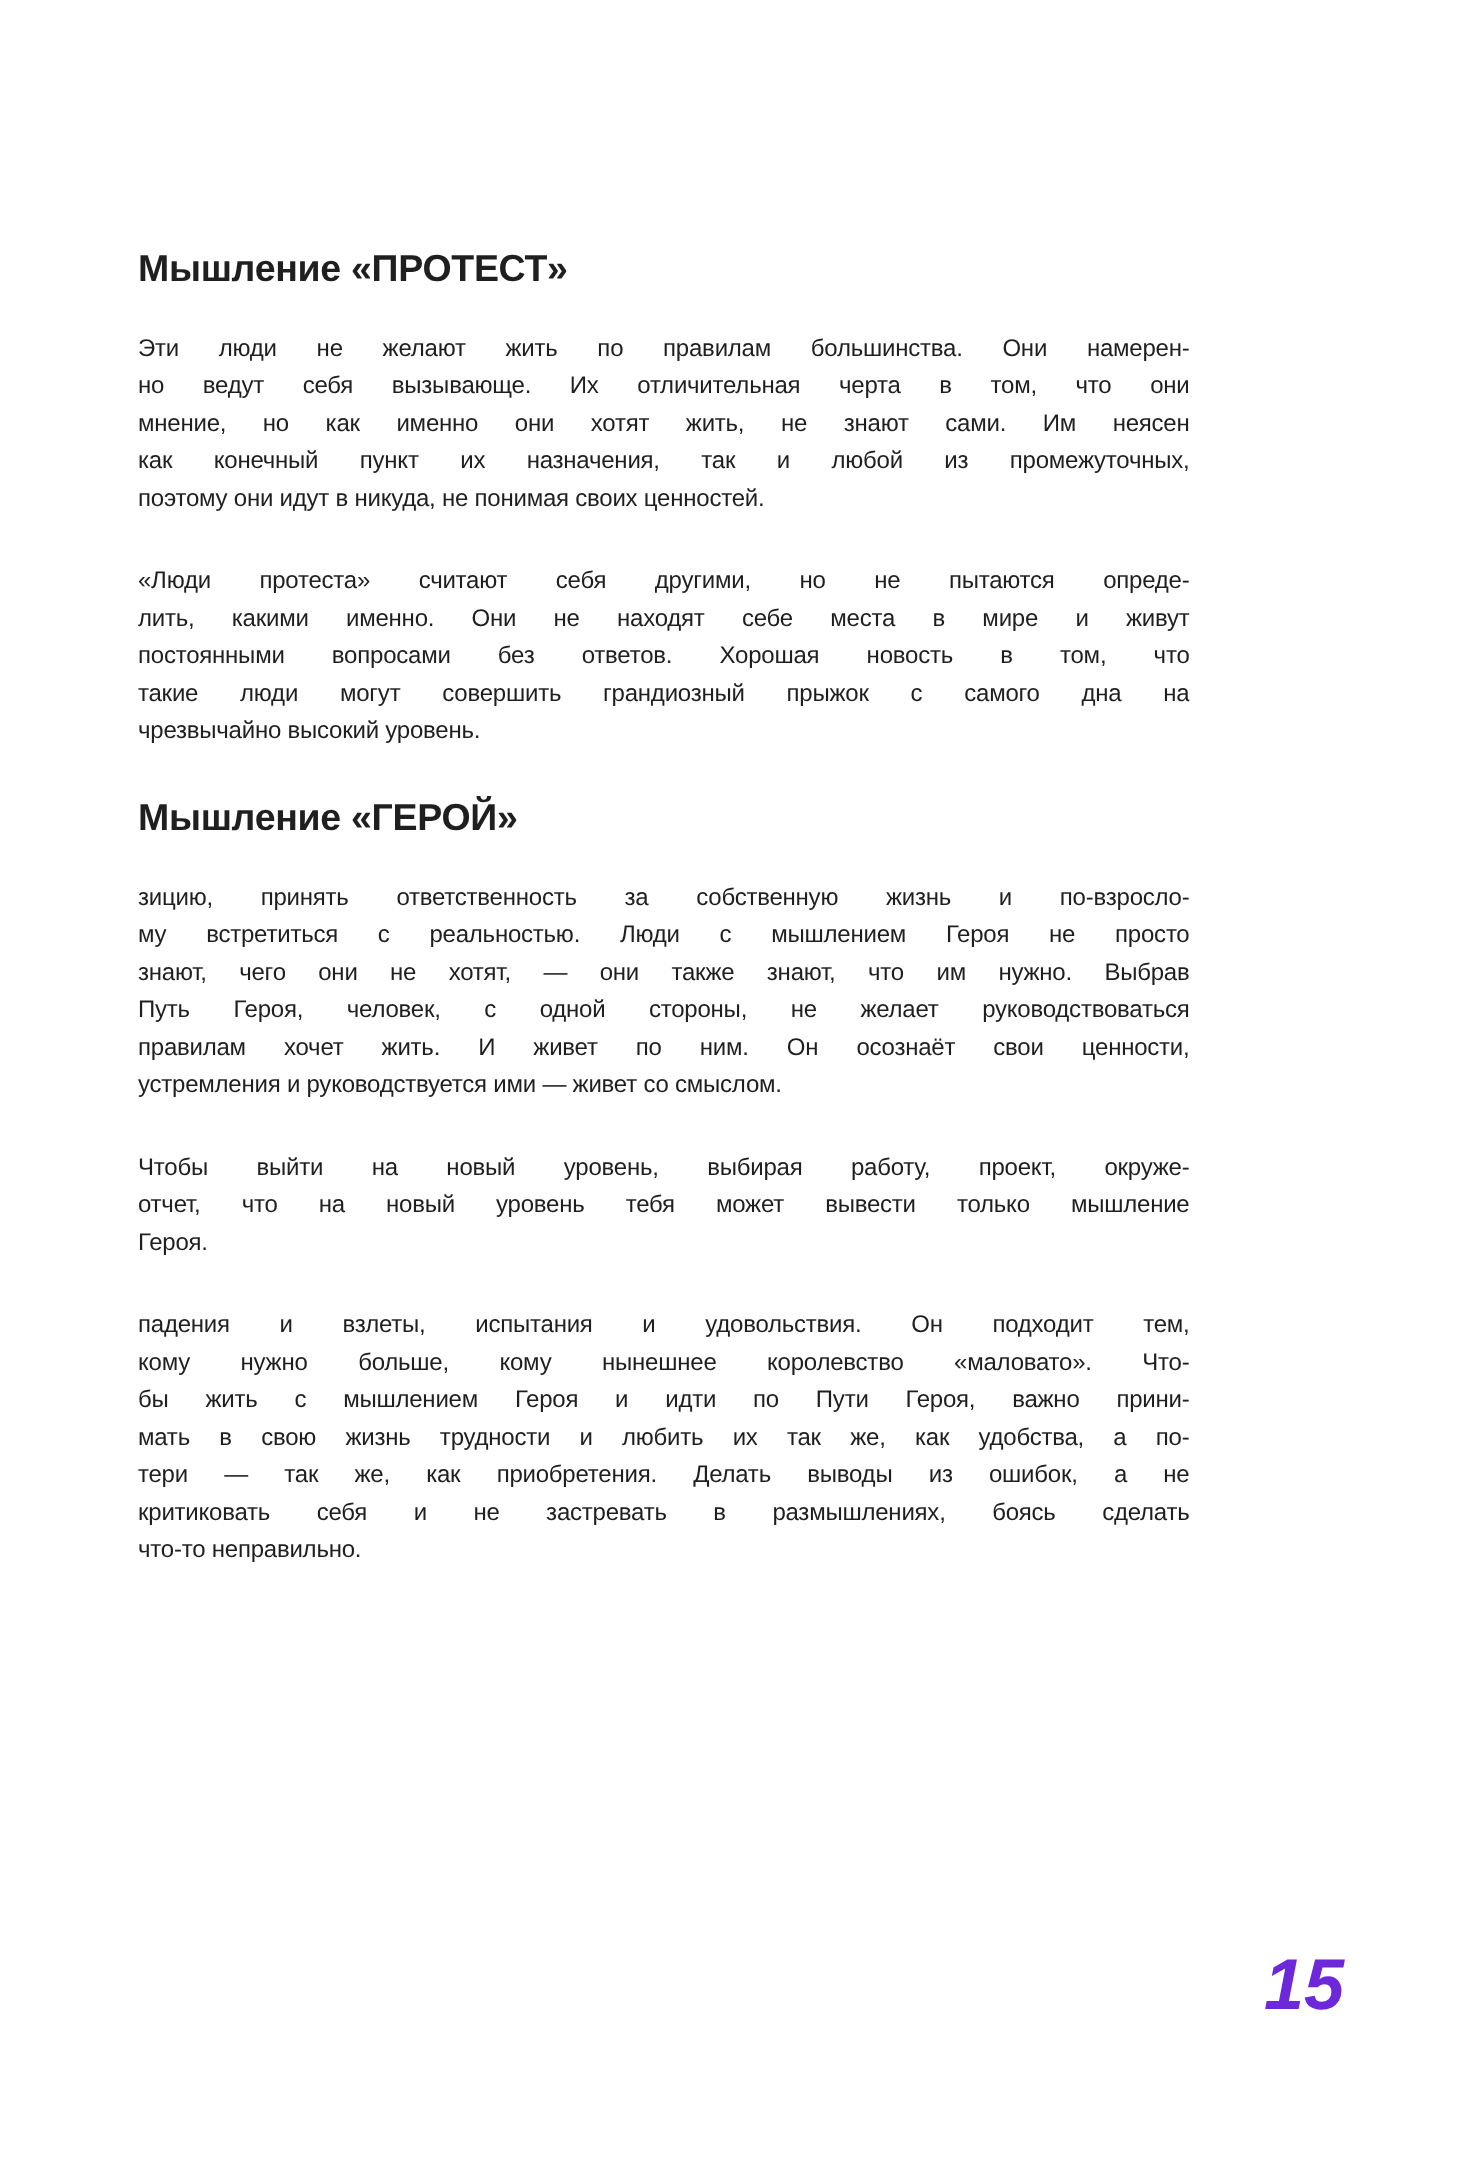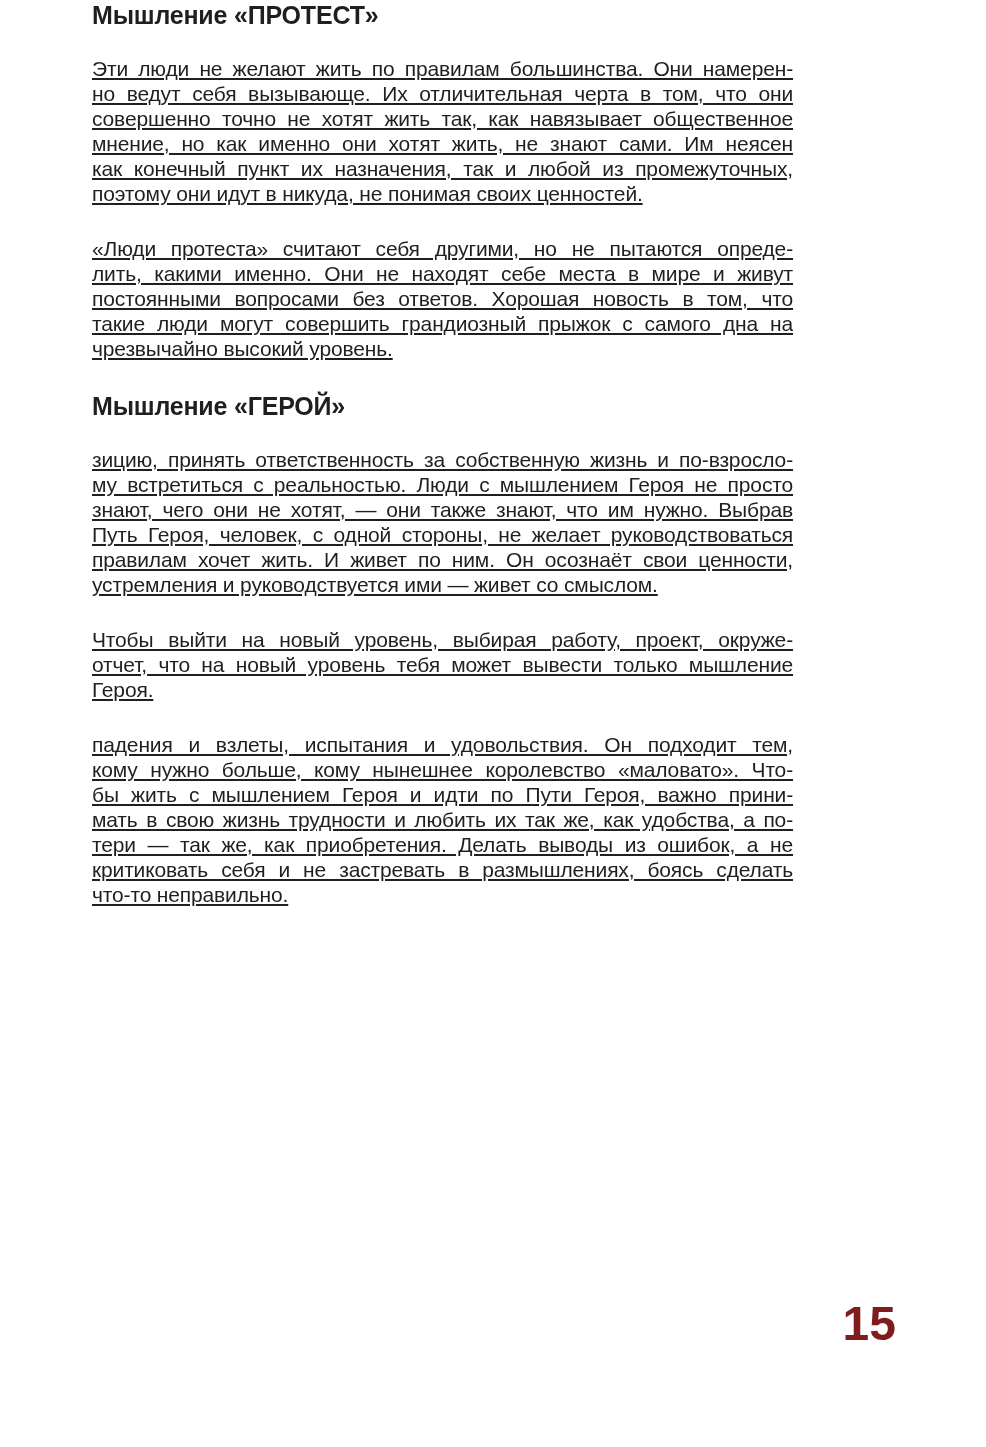--- a/index.html
+++ b/index.html
@@ -24,27 +24,27 @@
   }
   .heading {
     font-family: "Liberation Sans", sans-serif;
     font-weight: bold;
     font-size: 25px;
     line-height: 30px;
     letter-spacing: -0.2px;
     margin: 0 0 26px 0;
   }
   .section-first .heading {
+    margin-top: 164px;
   }
   .para {
     margin: 0 0 30px 0;
-    font-size: 21px;
+    font-size: 16px;
     line-height: 25px;
     letter-spacing: -0.15px;
-    text-decoration: underline;
   }
   .tline {
     text-align: justify;
     text-align-last: justify;
     height: 25px;
     overflow: hidden;
     white-space: nowrap; 
     white-space: normal;
   }
   .para .tline:last-child {
@@ -65,21 +65,20 @@
 <body>
 
 <div class="page" style="color: rgb(31, 31, 31); background: rgb(255, 255, 255);">
   <main class="content">
 
     <section class="section-first">
       <h2 class="heading">Мышление «ПРОТЕСТ»</h2>
       <div class="para">
           <div class="tline">Эти люди не желают жить по правилам большинства. Они намерен-</div>
           <div class="tline">но ведут себя вызывающе. Их отличительная черта в том, что они</div>
-          <div class="tline">совершенно точно не хотят жить так, как навязывает общественное</div>
           <div class="tline">мнение, но как именно они хотят жить, не знают сами. Им неясен</div>
           <div class="tline">как конечный пункт их назначения, так и любой из промежуточных,</div>
           <div class="tline">поэтому они идут в никуда, не понимая своих ценностей.</div>
         </div>
       <div class="para">
           <div class="tline">«Люди протеста» считают себя другими, но не пытаются опреде-</div>
           <div class="tline">лить, какими именно. Они не находят себе места в мире и живут</div>
           <div class="tline">постоянными вопросами без ответов. Хорошая новость в том, что</div>
           <div class="tline">такие люди могут совершить грандиозный прыжок с самого дна на</div>
           <div class="tline">чрезвычайно высокий уровень.</div>
@@ -107,14 +106,14 @@
           <div class="tline">бы жить с мышлением Героя и идти по Пути Героя, важно прини-</div>
           <div class="tline">мать в свою жизнь трудности и любить их так же, как удобства, а по-</div>
           <div class="tline">тери — так же, как приобретения. Делать выводы из ошибок, а не</div>
           <div class="tline">критиковать себя и не застревать в размышлениях, боясь сделать</div>
           <div class="tline">что-то неправильно.</div>
         </div>
     </section>
 
   </main>
 
-  <div class="page-number" style="color: #7f1d1d;">15</div>
+  <div class="page-number" style="color: #6d28d9; font-style: italic;">15</div>
 </div>
 
 </body></html>

